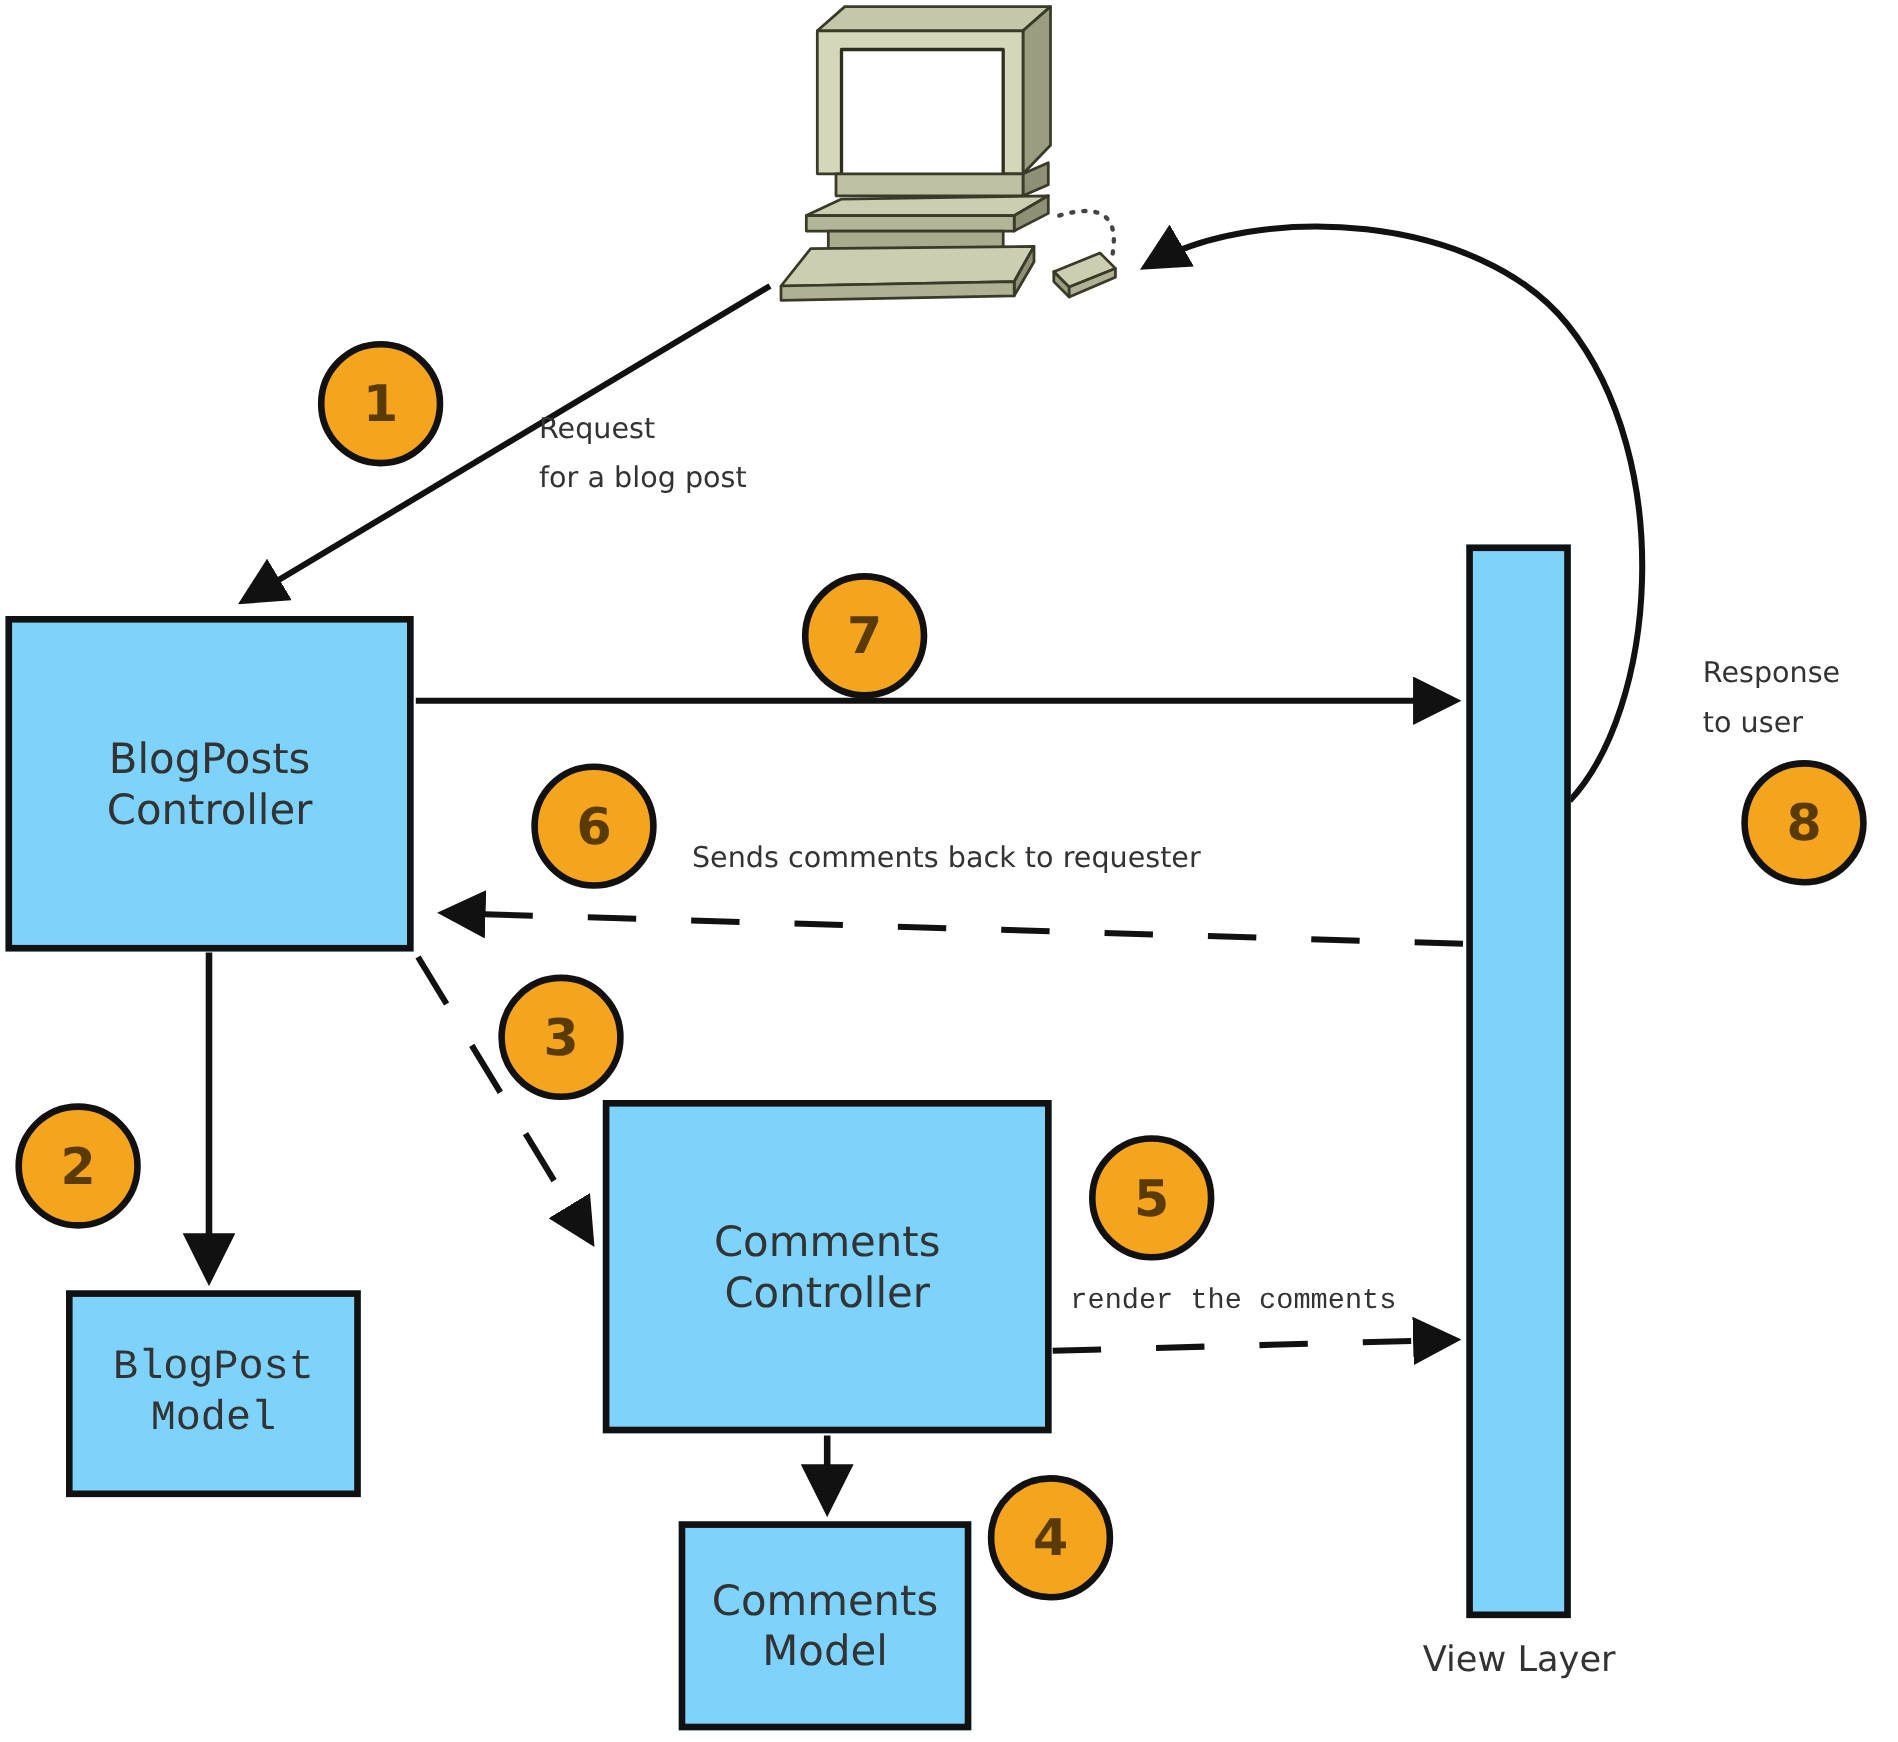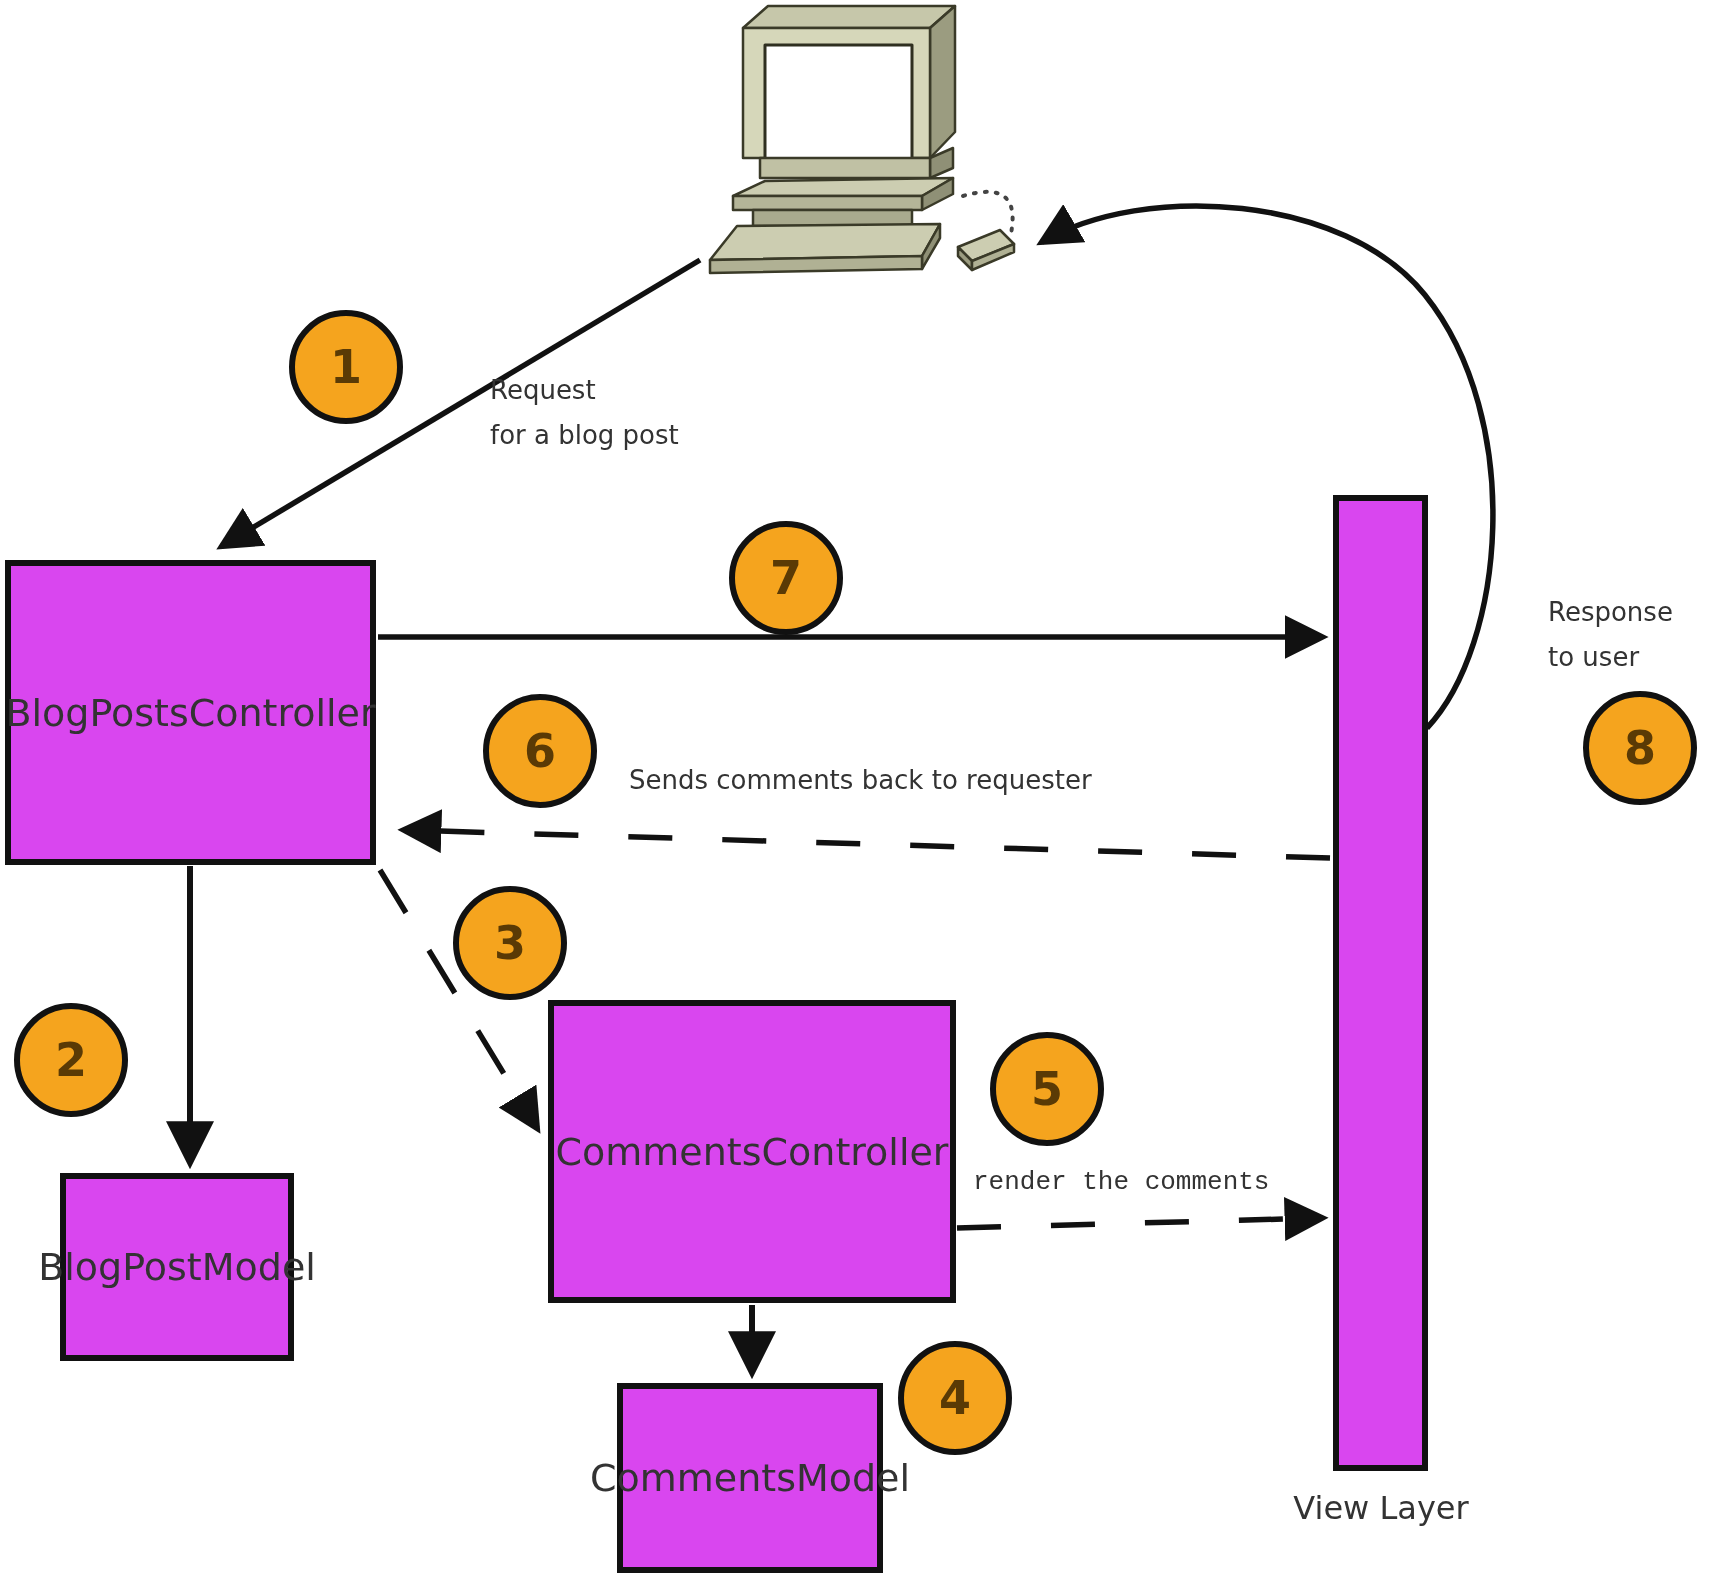--- a/index.html
+++ b/index.html
@@ -17,24 +17,24 @@
   }
   #lines {
     position: absolute;
     left: 0; top: 0;
     width: 1725px;
     height: 1584px;
   }
   .dbox {
     position: absolute;
     box-sizing: border-box;
-    background: #d946ef;
+    background: #7dd3fc;
     border: 6px solid #111111;
     display: flex;
-    flex-direction: row;
+    flex-direction: column;
     align-items: center;
     justify-content: center;
     text-align: center;
     color: #333333;
     font-size: 38px;
     line-height: 46px;
   }
   .badge {
     position: absolute;
     box-sizing: border-box;
@@ -52,21 +52,21 @@
   }
   .lbl {
     position: absolute;
     color: #333333;
     font-size: 26px;
     line-height: 45px;
     white-space: nowrap;
   }
   
   .box-blogposts-controller { left: 5px;    top: 560px;  width: 371px; height: 305px; }
-  .box-blogpost-model      { left: 60px;   top: 1173px; width: 234px; height: 188px; }
+  .box-blogpost-model      { left: 60px;   top: 1173px; width: 268px; height: 188px; font-family: Liberation Mono, monospace; }
   .box-comments-controller { left: 548px;  top: 1000px; width: 408px; height: 303px; }
   .box-comments-model      { left: 617px;  top: 1383px; width: 266px; height: 190px; }
   .box-view-layer          { left: 1333px; top: 495px;  width: 95px;  height: 976px; }
   
   .badge-1 { left: 289px;  top: 310px;  }
   .badge-2 { left: 14px;   top: 1003px; }
   .badge-3 { left: 453px;  top: 886px;  }
   .badge-4 { left: 898px;  top: 1341px; }
   .badge-5 { left: 990px;  top: 1032px; }
   .badge-6 { left: 483px;  top: 694px;  }

